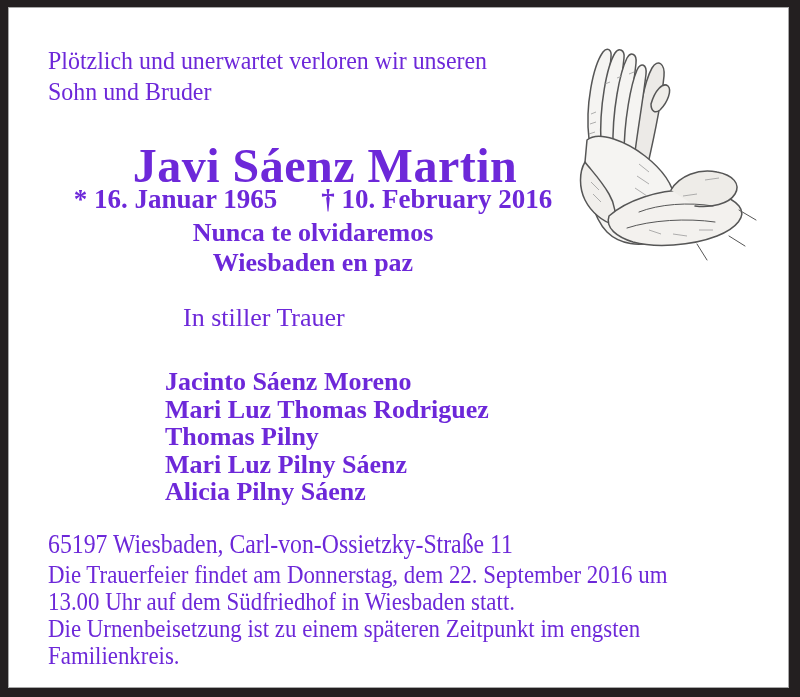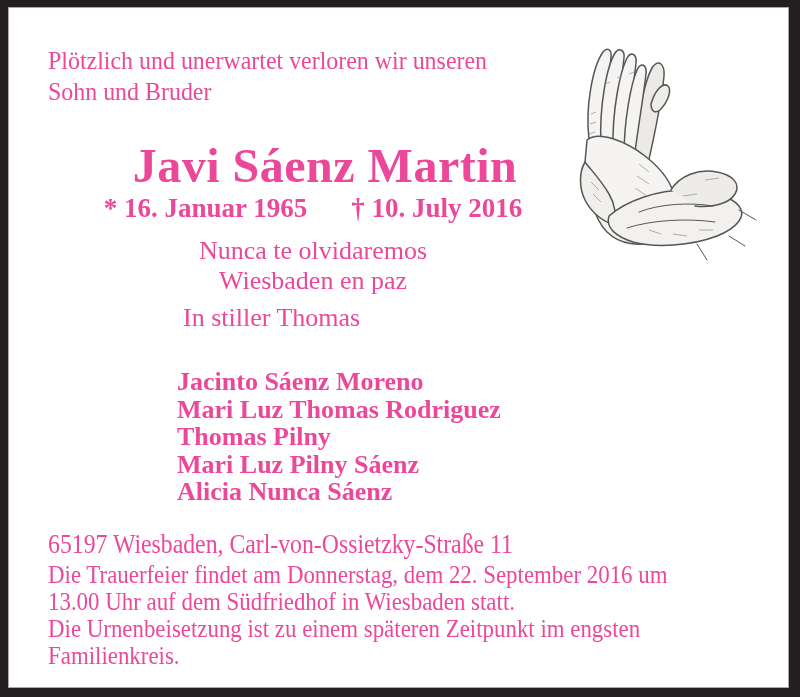--- a/index.html
+++ b/index.html
@@ -7,21 +7,21 @@
     padding: 0;
     background: #ffffff;
   }
   .page {
     position: relative;
     width: 800px;
     height: 697px;
     background: #ffffff;
     overflow: hidden;
     font-family: "Liberation Serif", "DejaVu Serif", serif;
-    color: #ec4899;
+    color: #6d28d9;
   }
   .frame {
     position: absolute;
     inset: 0;
     box-sizing: border-box;
     border-style: solid;
     border-color: #231f20;
     border-width: 7px 11px 9px 8px;
   }
   .frame::before {
@@ -42,55 +42,54 @@
     white-space: nowrap;
   }
   .hands-wrap {
     left: 571px; top: 37px;
     width: 178px; height: 218px;
   }
   .center-col {
     left: 32px;
     width: 546px;
     text-align: center;
-    margin-top: 9px;
   }
   .deceased-name {
     top: 120px;
     font-size: 48px;
     font-weight: bold;
     line-height: 54px;
     letter-spacing: 0.5px;
     margin: 12px;
   }
   .dates {
     top: 178px;
     font-size: 27px;
     font-weight: bold;
     line-height: 28px;
     display: flex;
     justify-content: center;
     gap: 44px;
     white-space: nowrap;
   }
   .motto {
-    top: 220px;
-    font-size: 26px;
-    font-weight: normal;
+    top: 211px;
+    font-size: 26px;
+    font-weight: bold;
     line-height: 30px;
     text-align: center;
   }
   .mourning {
     left: 175px; top: 296px;
     font-size: 26px;
     line-height: 30px;
     white-space: nowrap;
   }
   .mourners {
-    left: 169px; top: 361px;
+    left: 157px; top: 361px;
     font-size: 26px;
     font-weight: bold;
     line-height: 27.5px;
     white-space: nowrap;
   }
   .address {
     left: 40px; top: 523px;
     font-size: 27px;
     line-height: 29px;
     transform: scaleX(0.88);
@@ -163,38 +162,38 @@
           <path d="M104 152 L118 150"></path>
             <path d="M126 136 L140 134"></path>
         </g>
       </svg>
     </div>
 
     <h1 class="abs center-col deceased-name">Javi Sáenz Martin</h1>
 
     <div class="abs center-col dates">
       <span>* 16. Januar 1965</span>
-      <span>† 10. July 2016</span>
+      <span>† 10. February 2016</span>
     </div>
 
     <div class="abs center-col motto">
       <div>Nunca te olvidaremos</div>
       <div>Wiesbaden en paz</div>
     </div>
 
     <div class="abs mourning">
-      <div>In stiller Thomas</div>
+      <div>In stiller Trauer</div>
     </div>
 
     <div class="abs mourners">
       <div>Jacinto Sáenz Moreno</div>
       <div>Mari Luz Thomas Rodriguez</div>
       <div>Thomas Pilny</div>
       <div>Mari Luz Pilny Sáenz</div>
-      <div>Alicia Nunca Sáenz</div>
+      <div>Alicia Pilny Sáenz</div>
     </div>
 
     <div class="abs address">65197 Wiesbaden, Carl-von-Ossietzky-Straße 11</div>
 
     <div class="abs funeral">
       <div>Die Trauerfeier findet am Donnerstag, dem 22. September 2016 um</div>
       <div>13.00 Uhr auf dem Südfriedhof in Wiesbaden statt.</div>
       <div>Die Urnenbeisetzung ist zu einem späteren Zeitpunkt im engsten</div>
       <div>Familienkreis.</div>
     </div>

